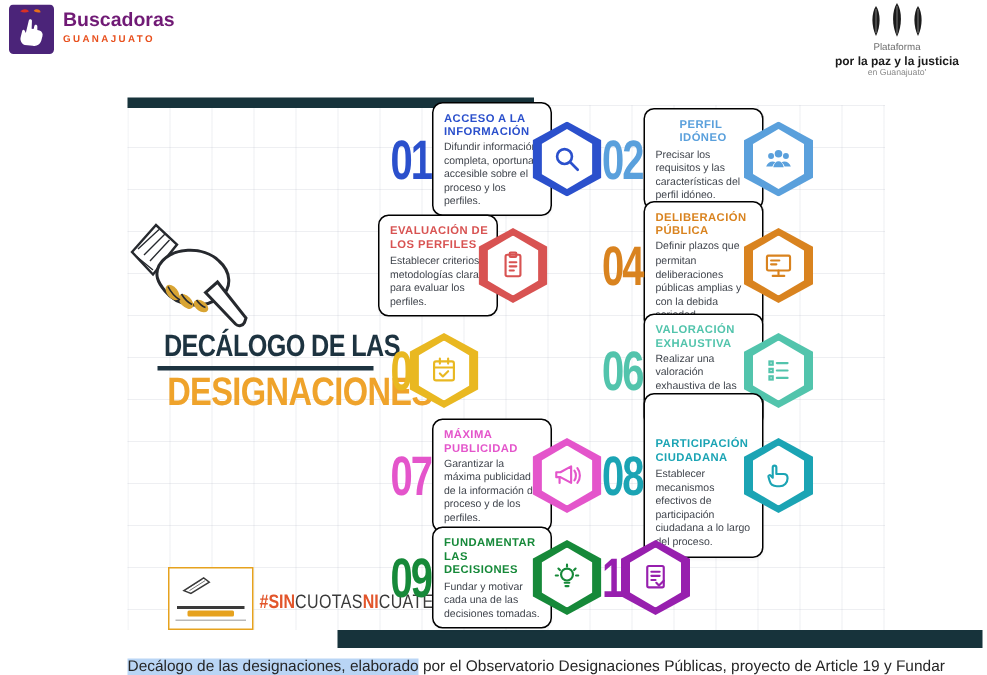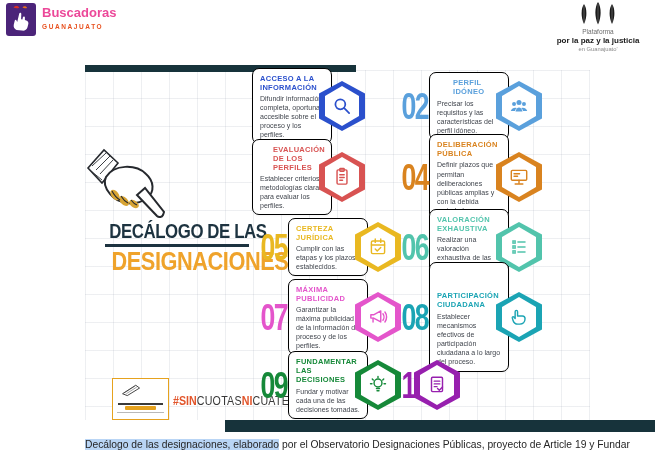--- a/index.html
+++ b/index.html
@@ -5,21 +5,21 @@
   html,body{margin:0;padding:0;}
   body{
     width:658px;height:450px;position:relative;background:#ffffff;overflow:hidden;
     font-family:"Liberation Sans","DejaVu Sans",sans-serif;
     -webkit-font-smoothing:antialiased;
   }
   
   .buscadoras{position:absolute;left:6px;top:3px;display:flex;align-items:flex-start;}
   .buscadoras .mark{width:30px;height:33px;flex-shrink:0;}
   .buscadoras .wordmark{margin-left:6px;padding-top:3px;}
-  .buscadoras .name{font-size:13px;font-weight:700;color:#ec4899;line-height:1;}
+  .buscadoras .name{font-size:13px;font-weight:700;color:#701a75;line-height:1;}
   .buscadoras .loc{font-size:6.5px;font-weight:700;color:#e8501e;letter-spacing:1.6px;margin-top:4px;}
   .plataforma{position:absolute;left:545px;top:1px;width:106px;text-align:center;}
   .plataforma .leaves{display:block;margin:0 auto;}
   .plataforma .l1{font-size:6.5px;color:#6d6d6d;margin-top:1px;}
   .plataforma .l2{font-size:8px;font-weight:700;color:#1a1a1a;margin-top:1px;}
   .plataforma .l3{font-size:5.8px;color:#8a8a8a;margin-top:1px;}
 
   
   .grid-bg{
     position:absolute;left:85px;top:70px;width:505px;height:350px;
@@ -131,20 +131,21 @@
   </svg>
   <div class="bline"></div>
   <div class="bchip"></div>
   <div class="brule"></div>
 </div>
 <div class="hashtag">
   <span class="hot">#SIN</span><span class="cold">CUOTAS</span><span class="hot">NI</span><span class="cold">CUATES</span>
 </div>
 
 <div class="item r1 c1">
+  <div class="num"><span style="color: rgb(43, 80, 204);">01</span></div>
   <div class="card">
     <div class="card-title" style="color: rgb(43, 80, 204);">ACCESO A LA INFORMACIÓN</div>
     <div class="card-desc">Difundir información completa, oportuna y accesible sobre el proceso y los perfiles.</div>
   </div>
   <div class="hex" style="color: rgb(43, 80, 204);">
     <div class="hex-outer"></div>
       <div class="hex-inner"></div>
     <svg class="glyph" viewBox="0 0 20 20">
         <g fill="none" stroke="currentColor" stroke-width="1.6" stroke-linecap="round">
           <circle cx="8.5" cy="8.5" r="4.5"></circle>
@@ -169,21 +170,21 @@
           <circle cx="14.5" cy="8.2" r="1.8"></circle>
           <circle cx="10" cy="6.8" r="2.3"></circle>
           <path d="M2.5 14.5q1.3-3 4-3 .9 0 1.6.4-1.4 1-1.8 2.6zM17.5 14.5q-1.3-3-4-3-.9 0-1.6.4 1.4 1 1.8 2.6zM6.8 15q1-3.6 3.2-3.6t3.2 3.6z"></path>
         </g>
       </svg>
   </div>
 </div>
 
 <div class="item r2 c1">
   <div class="card">
-    <div class="card-title" style="color: rgb(216, 83, 82); margin-left: 13px;">EVALUACIÓN DE LOS PERFILES</div>
+    <div class="card-title" style="color: rgb(216, 83, 82);">EVALUACIÓN DE LOS PERFILES</div>
     <div class="card-desc">Establecer criterios y metodologías claras para evaluar los perfiles.</div>
   </div>
   <div class="hex" style="color: rgb(216, 83, 82);">
     <div class="hex-outer"></div>
       <div class="hex-inner"></div>
     <svg class="glyph" viewBox="0 0 20 20">
         <g fill="none" stroke="currentColor" stroke-width="1.3" stroke-linecap="round">
           <rect x="5.5" y="3.5" width="9" height="13" rx="1"></rect>
           <rect x="8" y="2.2" width="4" height="2.6" rx=".6"></rect>
           <path d="M8 8h4M8 10.5h4M8 13h2.5"></path>
@@ -205,24 +206,20 @@
         <g fill="none" stroke="currentColor" stroke-width="1.3" stroke-linecap="round">
           <rect x="3" y="4" width="14" height="9" rx="1"></rect>
           <path d="M10 13v2.3M6.5 16.3h7M5.5 7h5M5.5 9.3h3.2"></path>
         </g>
       </svg>
   </div>
 </div>
 
 <div class="item r3 c1">
   <div class="num"><span style="color: rgb(233, 184, 33);">05</span></div>
-  <div class="card">
-    <div class="card-title" style="color: rgb(233, 184, 33);">CERTEZA JURÍDICA</div>
-    <div class="card-desc">Cumplir con las etapas y los plazos establecidos.</div>
-  </div>
   <div class="hex" style="color: rgb(233, 184, 33);">
     <div class="hex-outer"></div>
       <div class="hex-inner"></div>
     <svg class="glyph" viewBox="0 0 20 20">
         <g fill="none" stroke="currentColor" stroke-width="1.3" stroke-linecap="round" stroke-linejoin="round">
           <rect x="4" y="4.5" width="12" height="11.5" rx="1.2"></rect>
           <path d="M7.5 2.8v3M12.5 2.8v3M4 8.2h12M7.5 11.8l1.8 1.8 3.2-3.2"></path>
         </g>
       </svg>
   </div>

